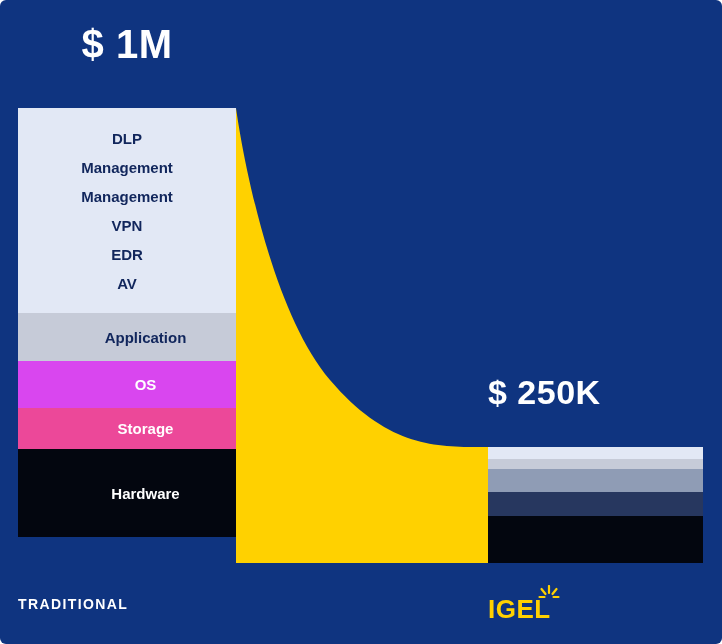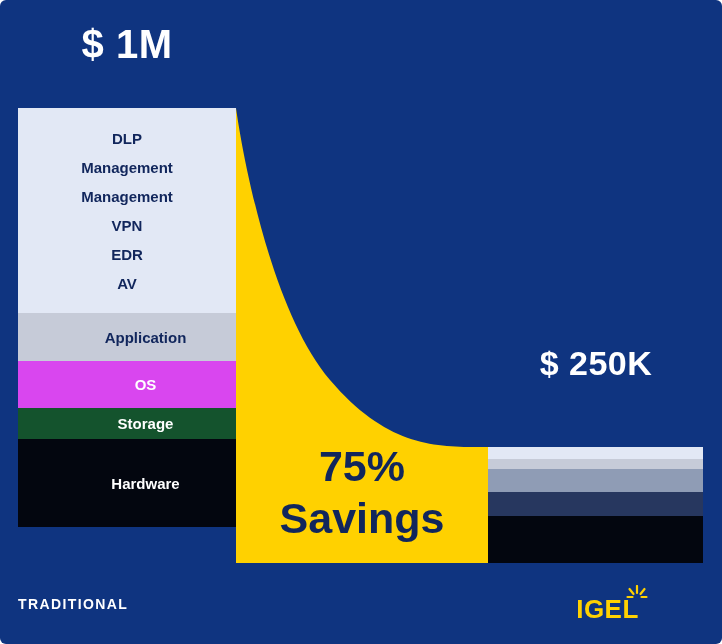--- a/index.html
+++ b/index.html
@@ -34,23 +34,23 @@
   }
   #value-left {
     left: 18px;
     top: 22px;
     width: 218px;
     text-align: center;
     font-size: 40px;
   }
   #value-right {
     left: 488px;
-    top: 344px;
+    top: 373px;
     width: 216px;
-    text-align: center;
+    text-align: left;
     font-size: 34px;
   }
 
   
   #savings-wedge {
     position: absolute;
     left: 0;
     top: 0;
     width: 722px;
     height: 644px;
@@ -124,27 +124,27 @@
     left: 18px;
     top: 596px;
     width: 218px;
     color: #ffffff;
     font-size: 14px;
     font-weight: bold;
     letter-spacing: 1.4px;
   }
   #logo-wrap {
     position: absolute;
-    left: 500px;
+    left: 488px;
     top: 588px;
     width: 215px;
     height: 42px;
     display: flex;
     align-items: center;
-    justify-content: center;
+    justify-content: flex-start;
   }
   #logo-mark {
     position: relative;
     display: inline-block;
   }
   #logo-text {
     color: #ffd100;
     font-size: 26px;
     font-weight: bold;
     letter-spacing: 0.5px;
@@ -181,43 +181,39 @@
     </div>
 
     <div class="band" style="height:48px; background:#c6cbd8;">
       <span class="band-label" style="color:#11265c;">Application</span>
     </div>
 
     <div class="band" style="height:47px; background:#d946ef;">
       <span class="band-label" style="color:#ffffff;">OS</span>
     </div>
 
-    <div class="band" style="height:31px; background:#14532d;">
+    <div class="band" style="height:41px; background:#ec4899;">
       <span class="band-label" style="color:#ffffff;">Storage</span>
     </div>
 
     <div class="band" style="height:88px; background:#03060f;">
       <span class="band-label" style="color:#ffffff;">Hardware</span>
     </div>
   </div>
 
   <div class="value-label" id="value-right">$ 250K</div>
 
   <div class="stack" id="stack-right">
     <div class="band" style="height:12px; background:#e2e8f5;"></div>
     <div class="band" style="height:10px; background:#c6cbd8;"></div>
     <div class="band" style="height:23px; background:#8f9cb5;"></div>
     <div class="band" style="height:24px; background:#27375f;"></div>
     <div class="band" style="height:47px; background:#03060f;"></div>
   </div>
 
-  <div id="savings-callout">
-    <div>75%</div>
-    <div>Savings</div>
-  </div>
 
   <div id="caption-left">TRADITIONAL</div>
 
   <div id="logo-wrap">
     <span id="logo-mark">
       <span id="logo-text">IGEL</span>
       <svg id="logo-spark" viewBox="0 0 22 18" aria-hidden="true">
         <g stroke="#ffd100" stroke-width="2.2" stroke-linecap="round">
           <line x1="11" y1="1" x2="11" y2="8"></line>
           <line x1="3.5" y1="4" x2="7.5" y2="9"></line>

